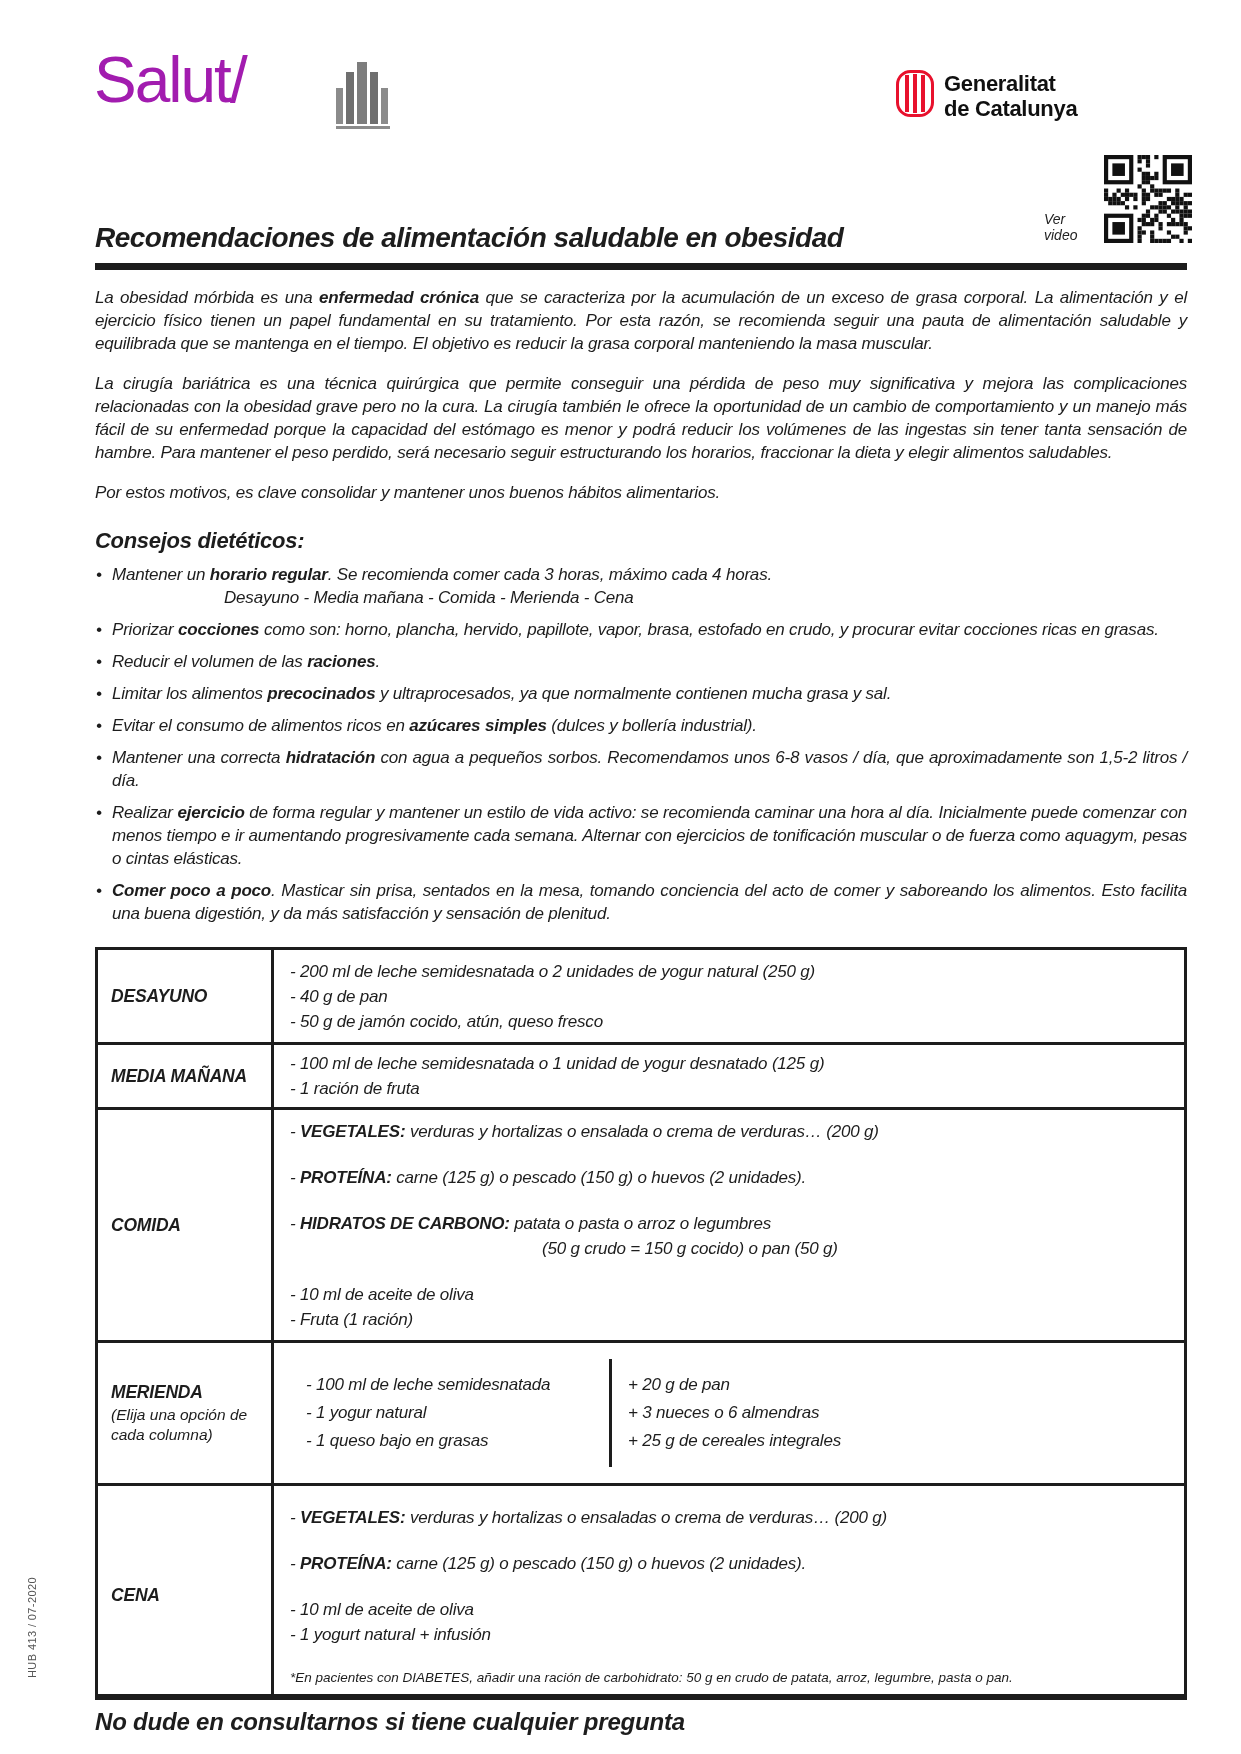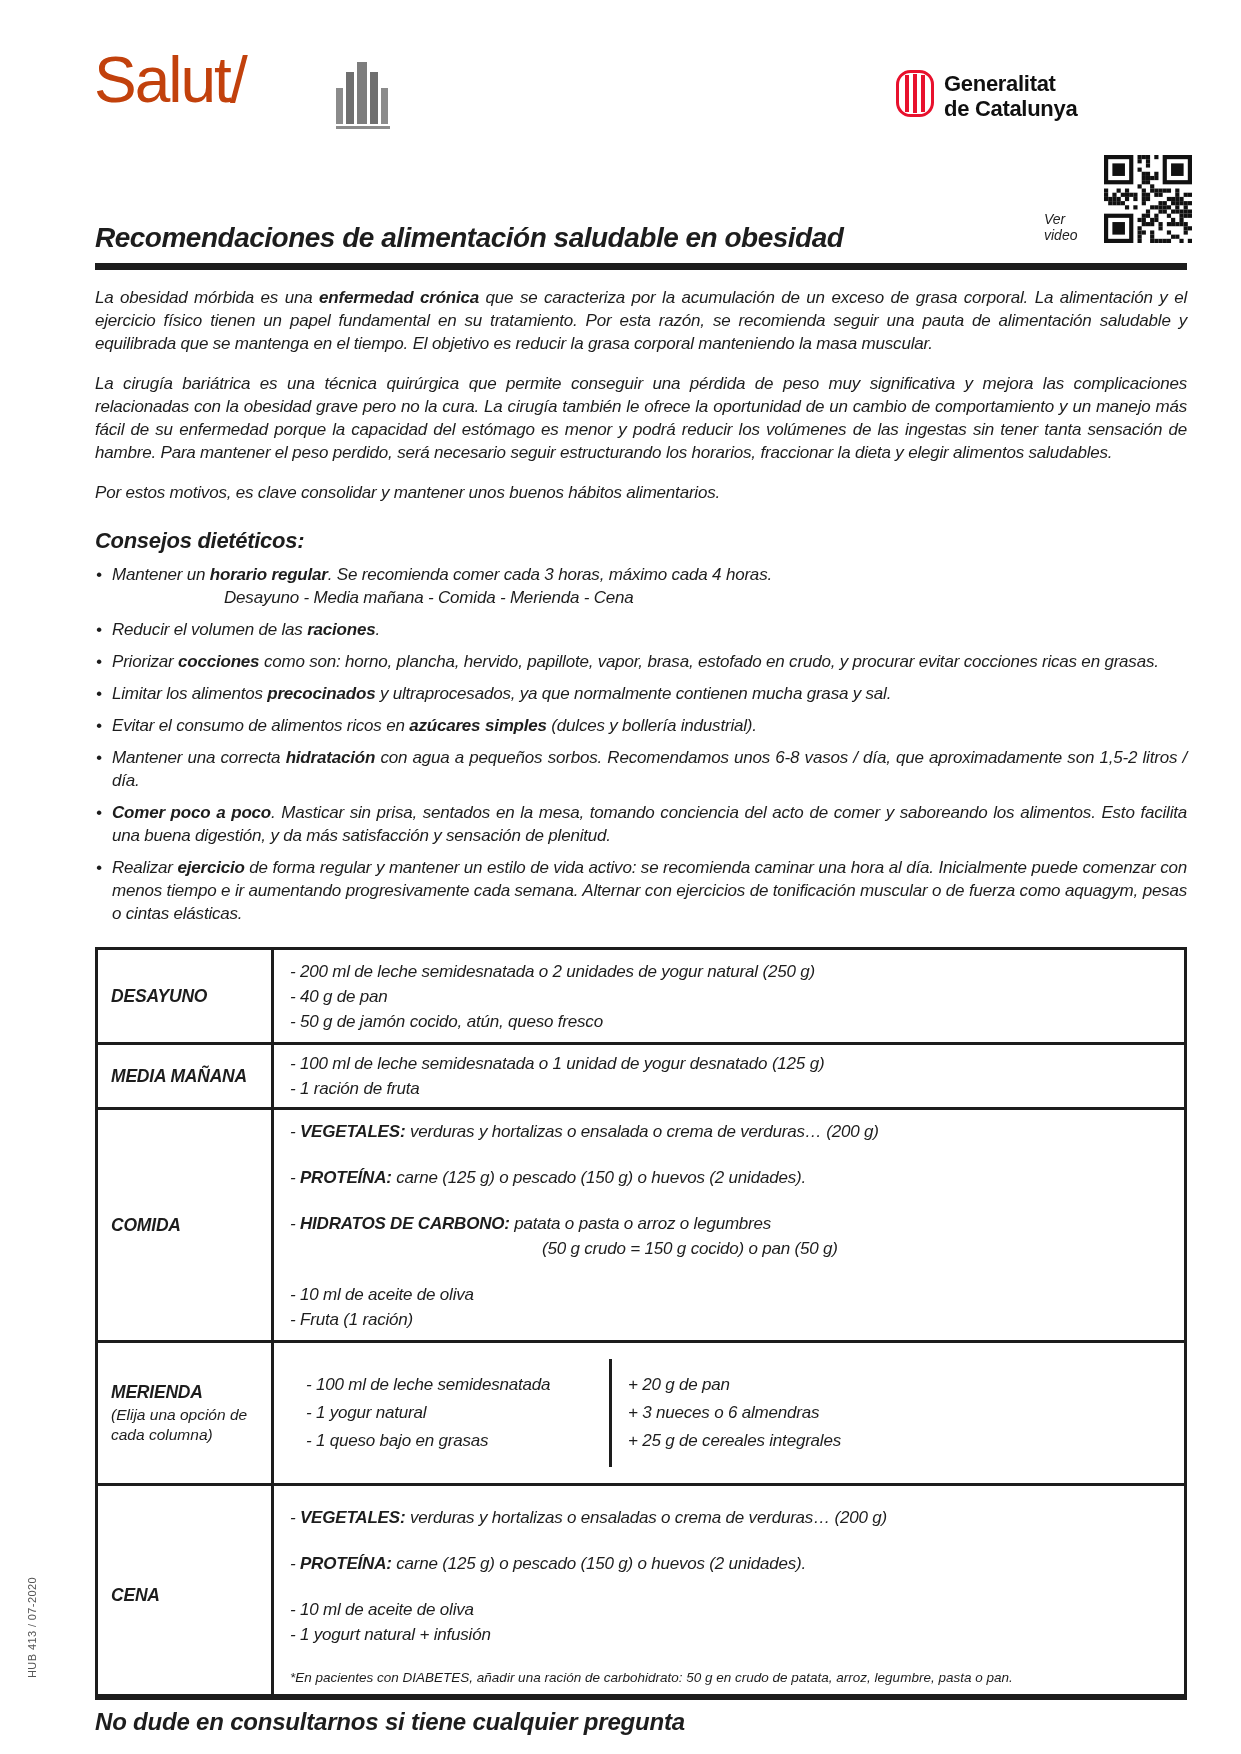--- a/index.html
+++ b/index.html
@@ -2,21 +2,21 @@
 <html><head>
 <meta charset="utf-8">
 <style>
   html,body{margin:0;padding:0;}
   body{
     width:1241px;height:1754px;position:relative;background:#ffffff;
     font-family:"Liberation Sans",sans-serif;color:#1d1d1d;overflow:hidden;
   }
   
   .salut{position:absolute;left:94px;top:48px;font-size:64px;font-weight:500;
-    color:#c2410c;letter-spacing:-2px;line-height:64px;}
+    color:#a21caf;letter-spacing:-2px;line-height:64px;}
   .bellvitge{position:absolute;left:332px;top:58px;display:flex;gap:13px;align-items:flex-start;}
   .b-text .b-name{font-size:37px;line-height:37px;color:#6f2b3c;letter-spacing:-0.5px;}
   .b-text .b-sub{font-size:26px;line-height:31px;color:#4f4f4f;letter-spacing:-0.5px;}
   .gencat{position:absolute;left:896px;top:70px;display:flex;gap:10px;align-items:center;}
   .g-text{font-size:22px;line-height:25px;font-weight:bold;color:#101010;letter-spacing:-0.3px;}
   .qr-wrap{position:absolute;left:1104px;top:155px;width:88px;height:88px;}
   .qr-wrap svg{width:100%;height:100%;display:block;}
   .qr-caption{position:absolute;left:1044px;top:211px;font-size:14px;line-height:16px;
     font-style:italic;color:#222;}
   
@@ -250,27 +250,27 @@
     <p class="para"><span>La cirugía bariátrica es una técnica quirúrgica que permite conseguir una pérdida de peso muy significativa y mejora las complicaciones relacionadas con la obesidad grave pero no la cura. La cirugía también le ofrece la oportunidad de un cambio de comportamiento y un manejo más fácil de su enfermedad porque la capacidad del estómago es menor y podrá reducir los volúmenes de las ingestas sin tener tanta sensación de hambre. Para mantener el peso perdido, será necesario seguir estructurando los horarios, fraccionar la dieta y elegir alimentos saludables.</span></p>
     <p class="para"><span>Por estos motivos, es clave consolidar y mantener unos buenos hábitos alimentarios.</span></p>
 
     <h2 class="advice-heading">Consejos dietéticos:</h2>
 
     <ul class="bullets">
       <li class="bullet">
         <span><span>Mantener un </span><b>horario regular</b><span>. Se recomienda comer cada 3 horas, máximo cada 4 horas.</span></span>
         <div class="bullet-subline">Desayuno - Media mañana - Comida - Merienda - Cena</div>
       </li>
+      <li class="bullet"><span>Priorizar </span><b>cocciones</b><span> como son: horno, plancha, hervido, papillote, vapor, brasa, estofado en crudo, y procurar evitar cocciones ricas en grasas.</span></li>
       <li class="bullet"><span>Reducir el volumen de las </span><b>raciones</b><span>.</span></li>
-      <li class="bullet"><span>Priorizar </span><b>cocciones</b><span> como son: horno, plancha, hervido, papillote, vapor, brasa, estofado en crudo, y procurar evitar cocciones ricas en grasas.</span></li>
       <li class="bullet"><span>Limitar los alimentos </span><b>precocinados</b><span> y ultraprocesados, ya que normalmente contienen mucha grasa y sal.</span></li>
       <li class="bullet"><span>Evitar el consumo de alimentos ricos en </span><b>azúcares simples</b><span> (dulces y bollería industrial).</span></li>
       <li class="bullet"><span>Mantener una correcta </span><b>hidratación</b><span> con agua a pequeños sorbos. Recomendamos unos 6-8 vasos / día, que aproximadamente son 1,5-2 litros / día.</span></li>
+      <li class="bullet"><span>Realizar </span><b>ejercicio</b><span> de forma regular y mantener un estilo de vida activo: se recomienda caminar una hora al día. Inicialmente puede comenzar con menos tiempo e ir aumentando progresivamente cada semana. Alternar con ejercicios de tonificación muscular o de fuerza como aquagym, pesas o cintas elásticas.</span></li>
       <li class="bullet"><b>Comer poco a poco</b><span>. Masticar sin prisa, sentados en la mesa, tomando conciencia del acto de comer y saboreando los alimentos. Esto facilita una buena digestión, y da más satisfacción y sensación de plenitud.</span></li>
-      <li class="bullet"><span>Realizar </span><b>ejercicio</b><span> de forma regular y mantener un estilo de vida activo: se recomienda caminar una hora al día. Inicialmente puede comenzar con menos tiempo e ir aumentando progresivamente cada semana. Alternar con ejercicios de tonificación muscular o de fuerza como aquagym, pesas o cintas elásticas.</span></li>
     </ul>
 
     <div class="m-table">
 
       <div class="m-row row-desayuno">
         <div class="m-label">
           <span class="lbl">DESAYUNO</span>
         </div>
         <div class="m-cell">
           <div class="line">- 200 ml de leche semidesnatada o 2 unidades de yogur natural (250 g)</div>

